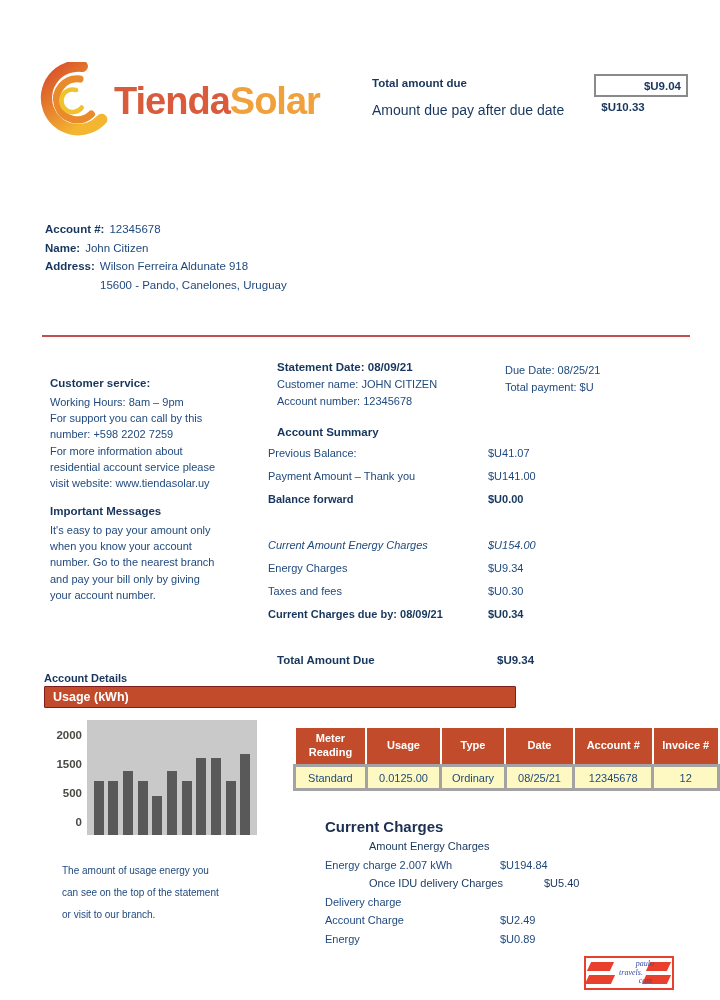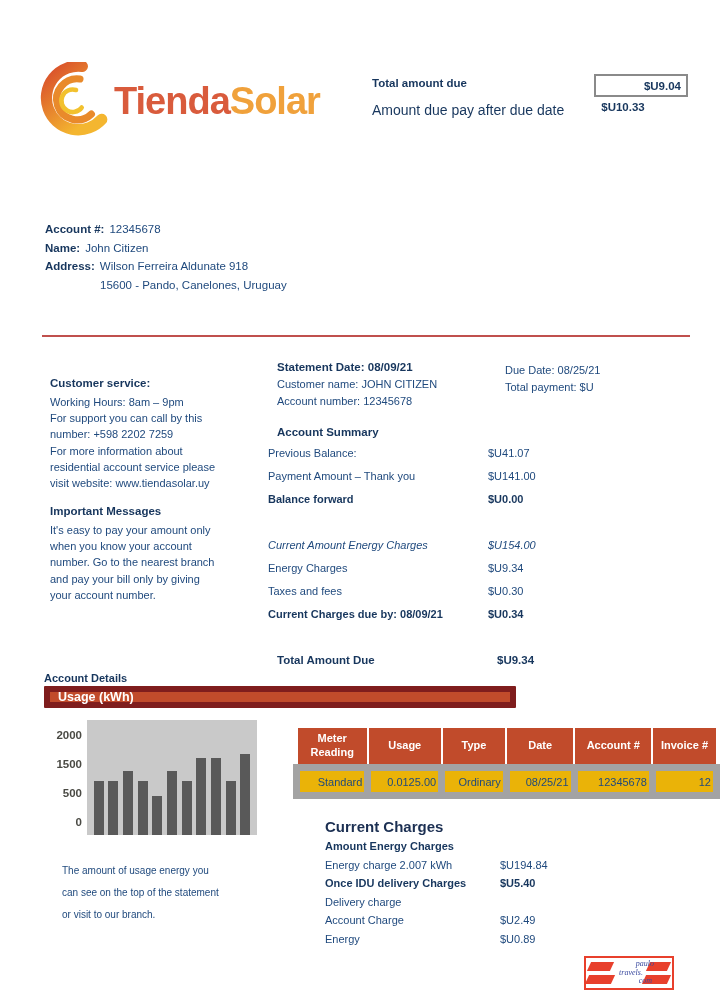--- a/index.html
+++ b/index.html
@@ -38,38 +38,38 @@
   #summary-title{left:277px;top:426px;font-size:11.5px;font-weight:bold;color:#17365D;}
   #summary-rows{left:268px;top:447px;width:340px;font-size:11px;}
   .srow{position:relative;height:23px;}
   .srow .val{position:absolute;left:220px;top:0;}
   .srow.gap{margin-top:23px;font-style:italic;}
   .srow.bold{font-weight:bold;color:#17365D;}
   #total-row{left:277px;top:654px;width:340px;font-size:11.5px;font-weight:bold;color:#17365D;}
   #total-row .val{position:absolute;left:220px;top:0;}
   
   #acct-details-title{left:44px;top:672px;font-size:11px;font-weight:bold;color:#17365D;}
-  #usage-banner{left:44px;top:686px;width:472px;height:22px;background:#C14B2B;border:6px solid #7f1d1d;box-sizing:border-box;
+  #usage-banner{left:44px;top:686px;width:472px;height:22px;background:#C14B2B;border:1px solid #7f1d1d;box-sizing:border-box;
     color:#fff;font-weight:bold;font-size:12.5px;display:flex;align-items:center;padding-left:8px;border-radius:1px;}
   
   .ytick{position:absolute;left:40px;width:42px;text-align:right;font-size:11.5px;font-weight:bold;color:#4a4a44;}
   #chart-plot{left:87px;top:720px;width:170px;height:115px;background:#C9C9C9;
     display:flex;align-items:flex-end;justify-content:space-evenly;padding:0 2px;box-sizing:border-box;}
   .bar{width:10px;background:#595959;}
   
   #meter-table{left:293px;top:726px;}
   #meter-table table{border-collapse:collapse;font-size:11px;border:1px solid #404040;}
   #meter-table th{background:#C14B2B;color:#fff;font-weight:bold;border:2px solid #fff;height:36px;padding:0 2px;text-align:center;line-height:1.25;}
-  #meter-table td{background:#eab308;color:#1F497D;border:7px solid #a3a3a3;height:21px;text-align:right;padding:0 2px;}
+  #meter-table td{background:#fef9c3;color:#1F497D;border:3px solid #a3a3a3;height:21px;text-align:center;padding:0 2px;}
   
   #charges-title{left:325px;top:818px;font-size:15px;font-weight:bold;color:#1B2F52;}
   #charges-rows{left:325px;top:840px;width:300px;font-size:11px;}
   .crow{position:relative;height:18.5px;}
   .crow .val{position:absolute;left:175px;top:0;}
-  .crow.bold{font-weight:bold;color:#17365D;}
+  .crow.bold{font-weight:normal;color:#17365D;margin-left:44px;}
   
   #note-lines{left:62px;top:860px;width:240px;font-size:10px;line-height:22px;}
   
   #watermark{left:584px;top:956px;width:90px;height:34px;border:2px solid #E8402C;box-sizing:border-box;background:#fff;}
   .wm-stripe{position:absolute;background:#E8402C;height:9px;transform:skewX(-25deg);}
   #wm-s1{left:3px;top:4px;width:23px;}
   #wm-s2{left:1px;top:17px;width:26px;}
   #wm-s3{left:62px;top:4px;width:21px;}
   #wm-s4{left:58px;top:17px;width:25px;}
   #wm-text{position:absolute;left:22px;top:2px;width:46px;font-family:"Liberation Serif",serif;font-style:italic;

